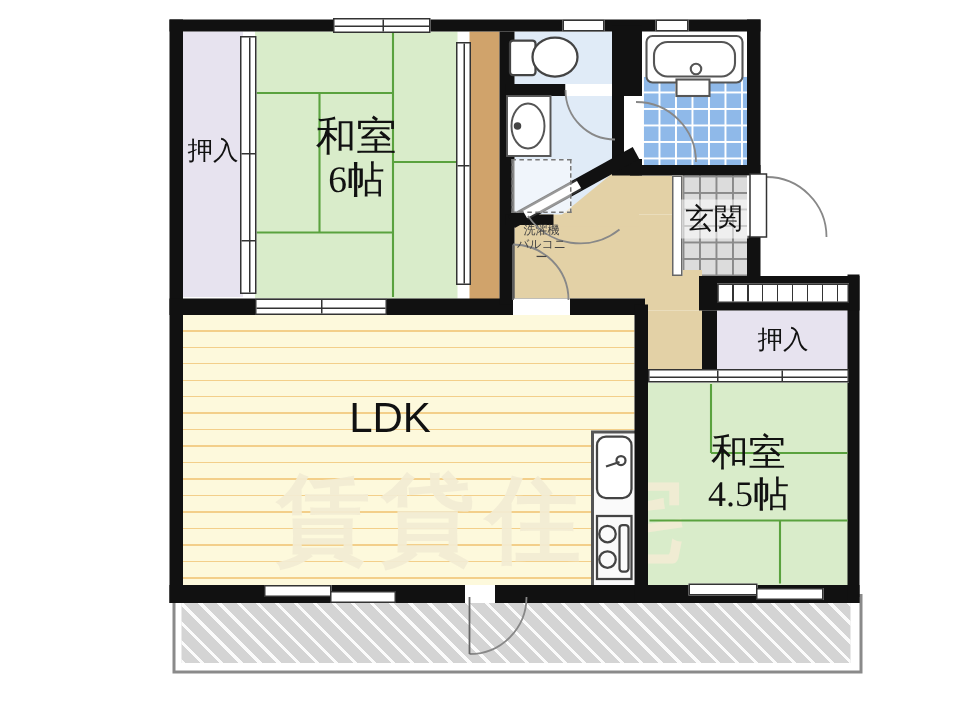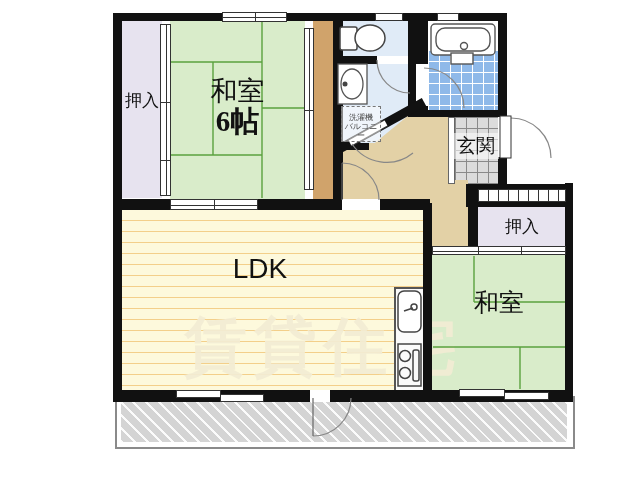--- a/index.html
+++ b/index.html
@@ -169,28 +169,29 @@
     <div class="abs" style="top:0;bottom:0;left:88px;border-left:1px solid #333;"></div>
   </div>
   <div class="win" style="left:176px;top:390px;width:45px;height:8px;"></div>
   <div class="win" style="left:220px;top:394px;width:44px;height:8px;"></div>
   <div class="win" style="left:459px;top:389px;width:46px;height:8px;"></div>
   <div class="win" style="left:504px;top:392px;width:45px;height:8px;"></div>
 
   <div class="lbl" style="left:121px;top:89px;width:42px;font-size:17px;">押入</div>
   <div class="lbl" style="left:170px;top:76px;width:135px;">
     <span style="display:block;font-size:27px;line-height:31px;">和室</span>
-    <span style="display:block;font-size:29px;line-height:28px;font-weight:bold;">6帖</span>
+    <span style="display:block;font-size:25px;line-height:28px;">6帖</span>
   </div>
-  <div class="lbl" style="left:160px;top:253px;width:200px;">
+  <div class="lbl" style="left:160px;top:263px;width:200px;">
     <span style="display:block;font-size:28px;line-height:31px;font-family:'Liberation Sans','DejaVu Sans',sans-serif;">LDK</span>
   </div>
   <div class="lbl" style="left:432px;top:288px;width:134px;">
     <span style="display:block;font-size:25px;line-height:29px;">和室</span>
+    <span style="display:block;font-size:24px;line-height:27px;">4.5帖</span>
   </div>
   <div class="lbl" style="left:453px;top:133px;width:46px;font-size:19px;background:rgba(255,255,255,.55);">玄関</div>
   <div class="lbl" style="left:478px;top:215px;width:88px;font-size:17px;">押入</div>
   <div class="dash" style="left:341px;top:106px;width:40px;height:36px;">
-    <span style="display:block;">洗濯機</span>
+    <span style="display:block;margin-top:36px;">洗濯機</span>
     <span style="display:block;">バルコニー</span>
   </div>
 
 </div>
 
 </body></html>

